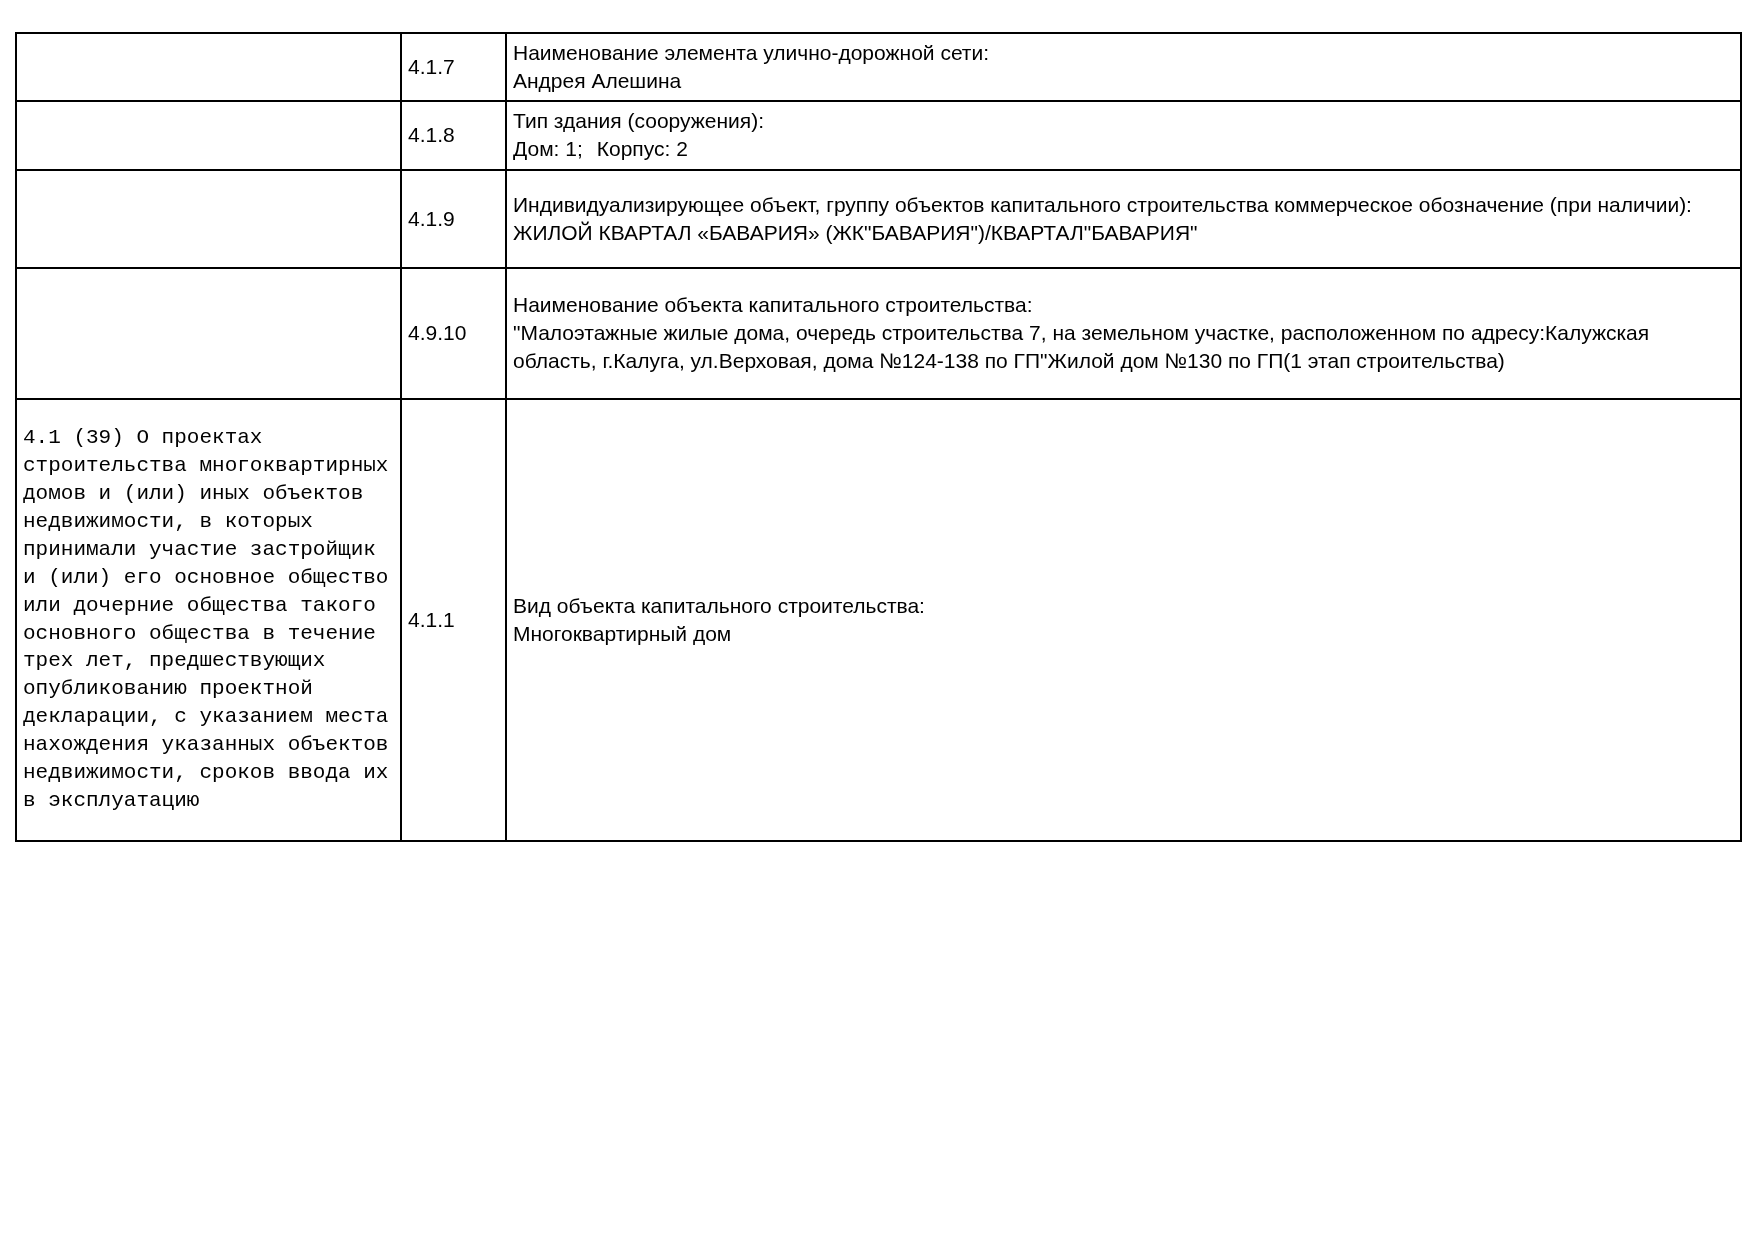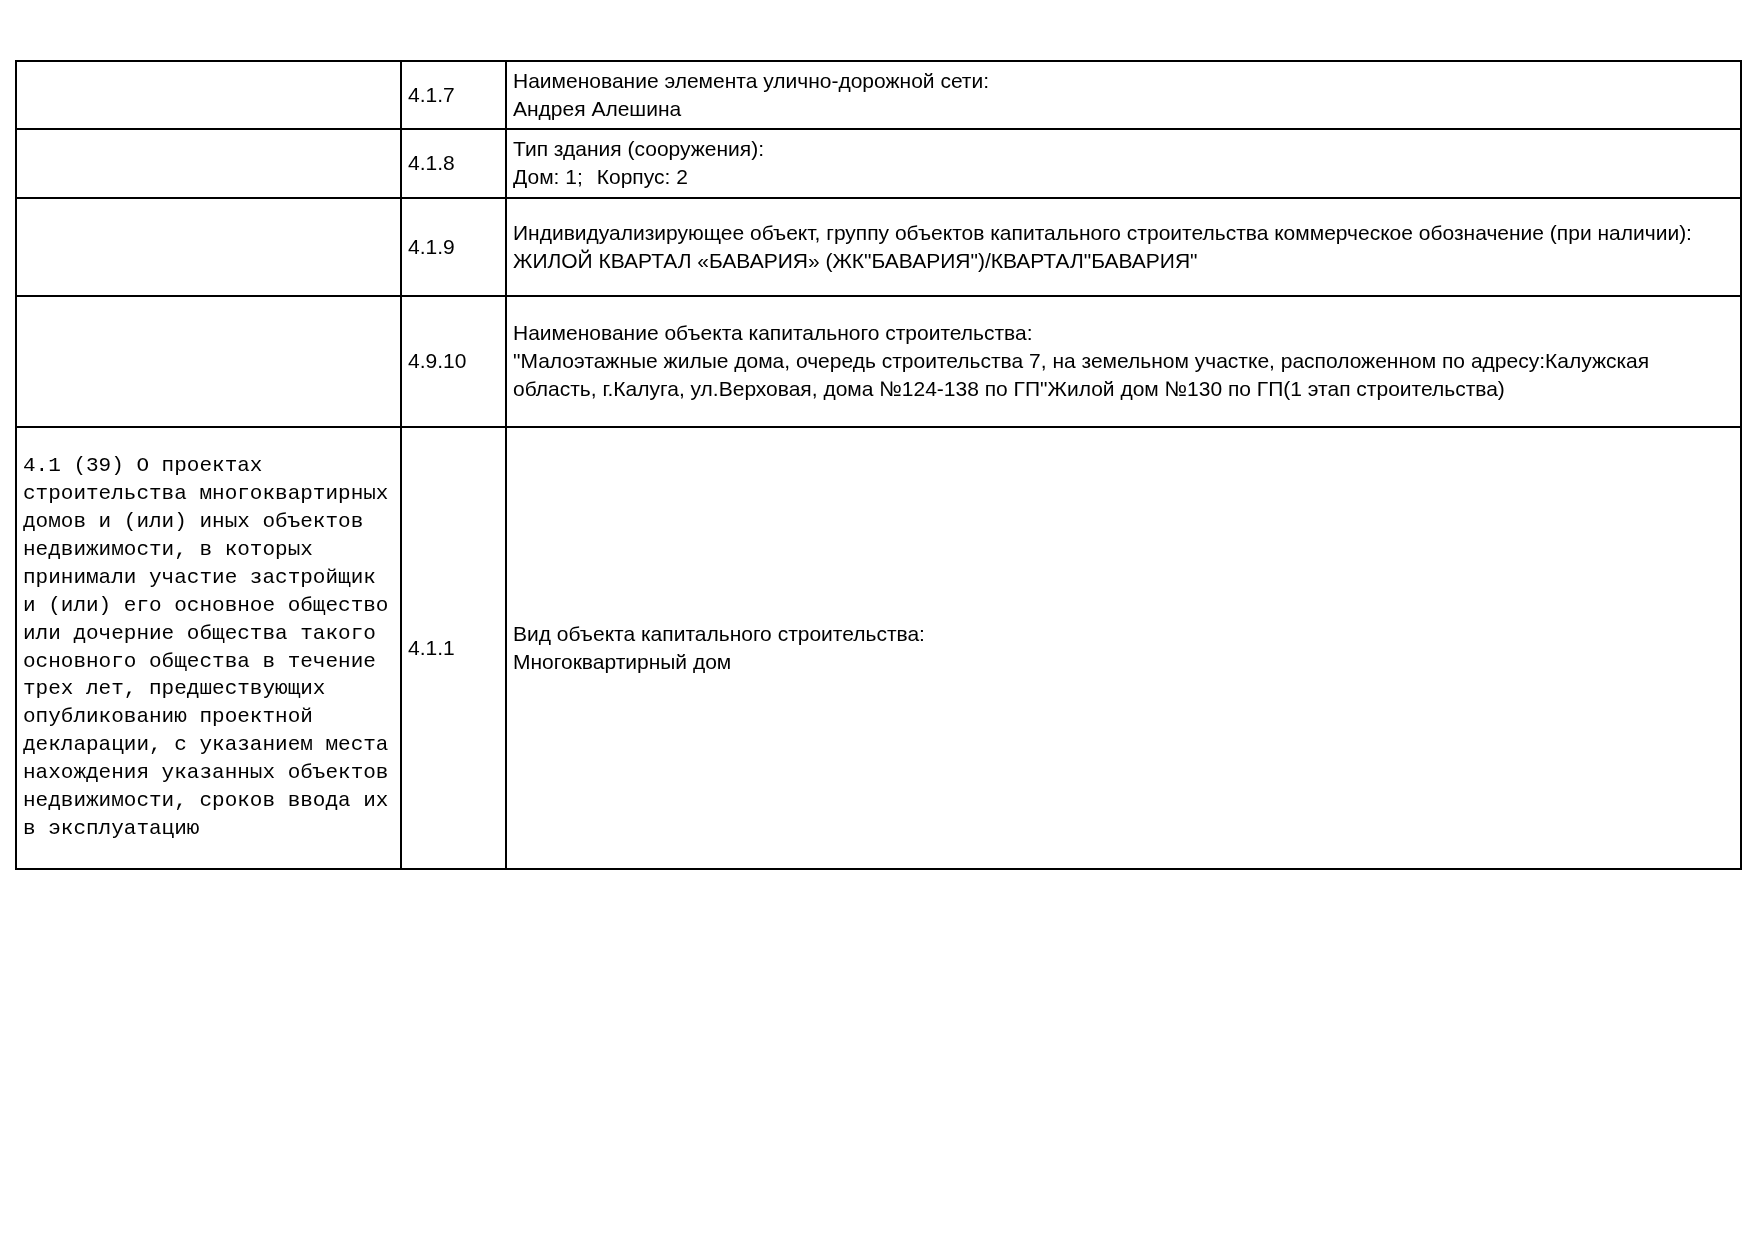--- a/index.html
+++ b/index.html
@@ -7,21 +7,20 @@
     padding: 0;
     background: #ffffff;
     font-family: "Liberation Sans", "DejaVu Sans", sans-serif;
   }
   .page {
     width: 1755px;
     height: 956px;
     box-sizing: border-box;
     padding: 32px 15px;
     background: #ffffff;
-    margin-top: 28px;
   }
   table.decl {
     border-collapse: collapse;
     width: 1725px;
     table-layout: fixed;
     color: #000000;
     font-size: 21px;
     line-height: 1.33;
   }
   table.decl td {

